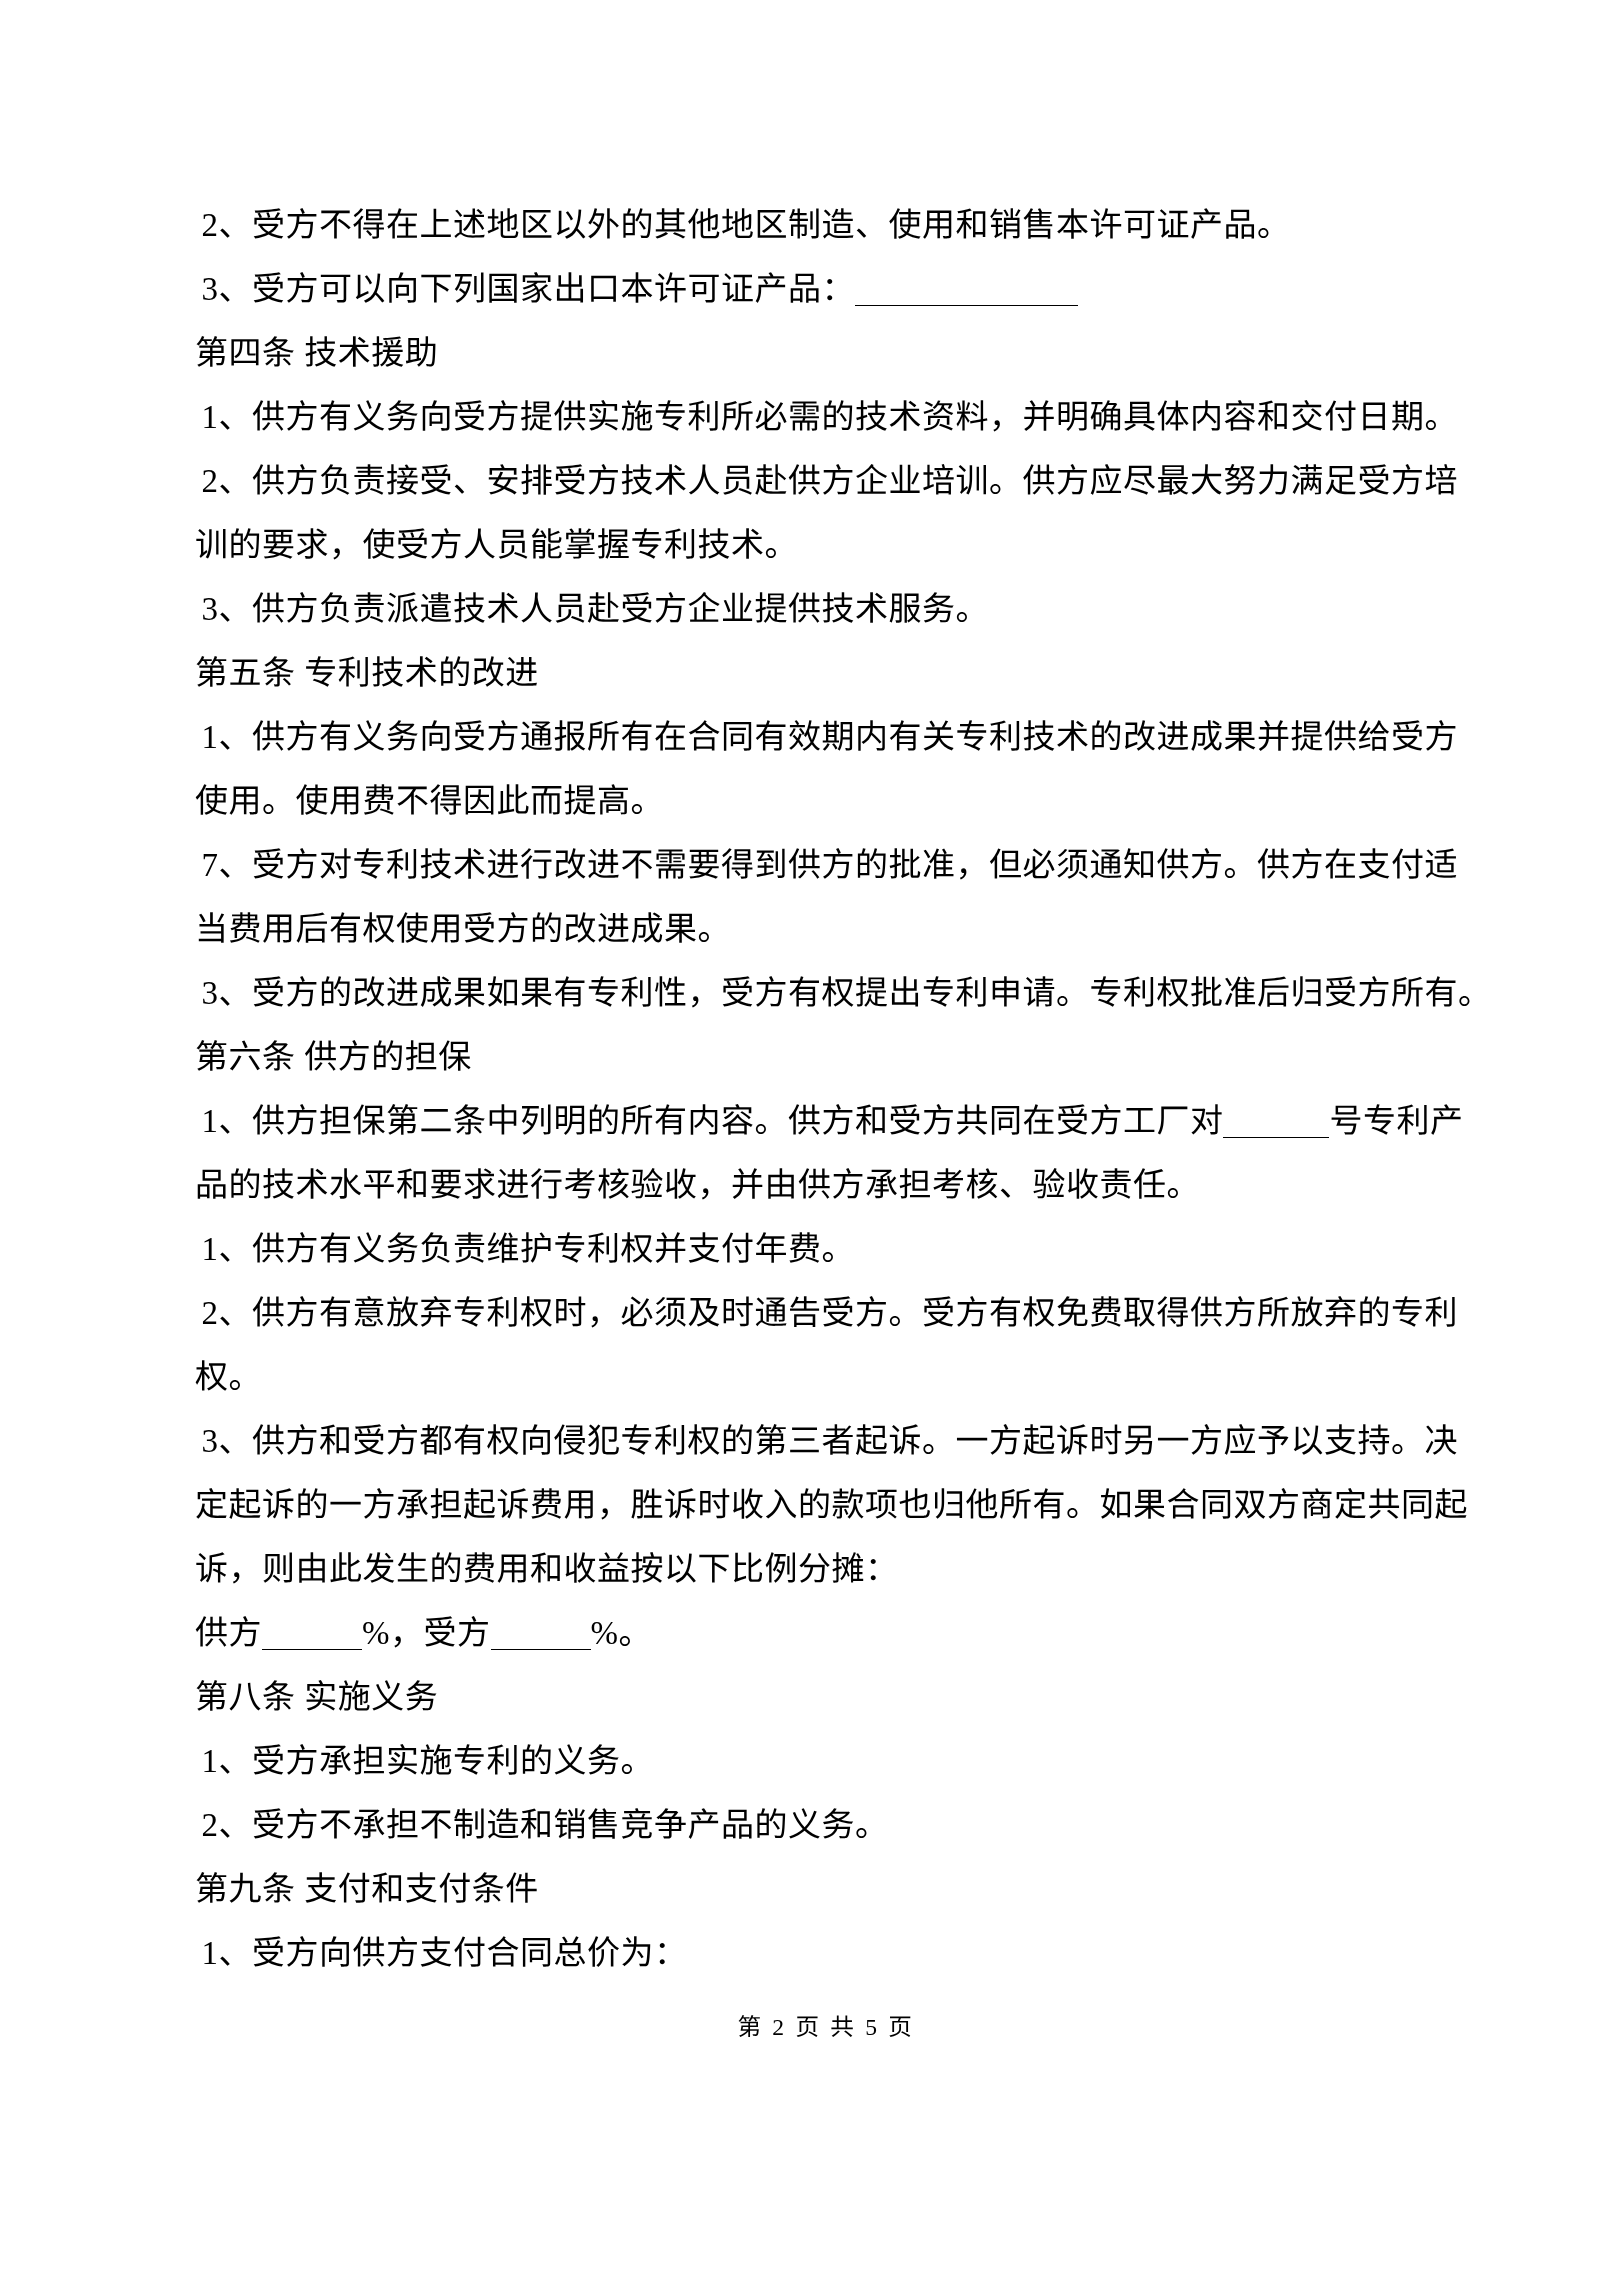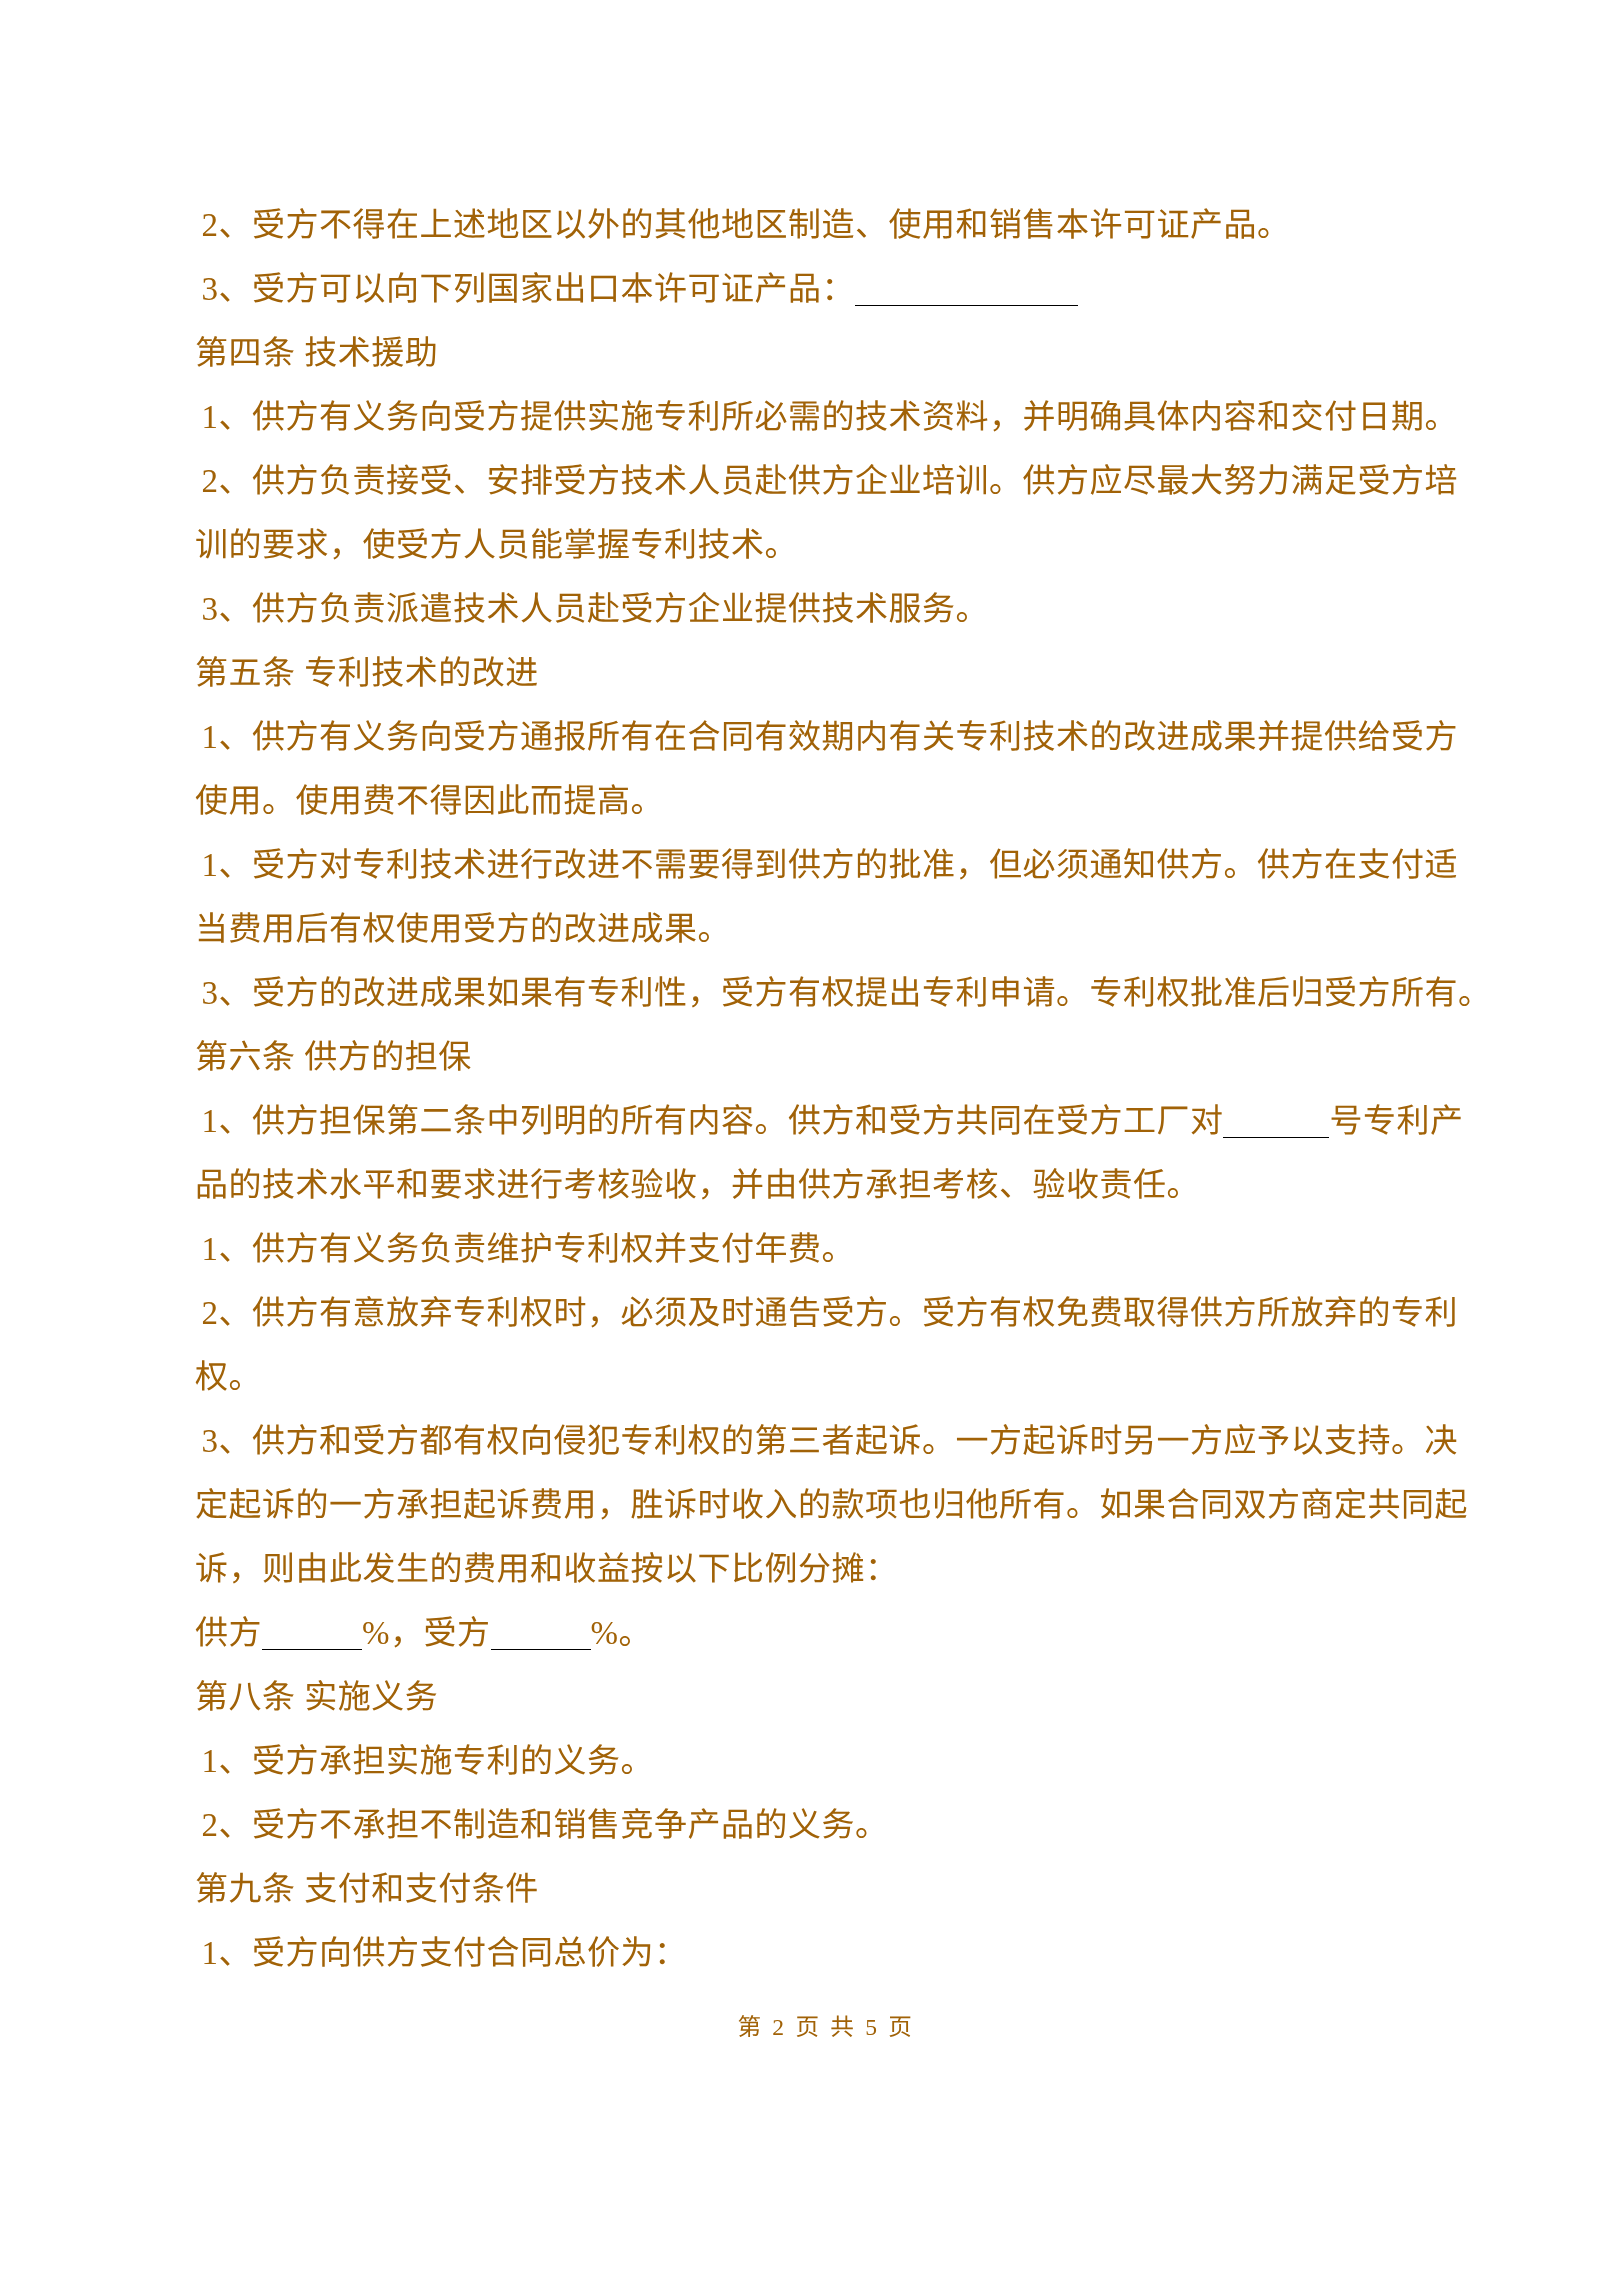--- a/index.html
+++ b/index.html
@@ -5,21 +5,21 @@
   html, body {
     margin: 0;
     padding: 0;
     background: #ffffff;
   }
   .page {
     position: relative;
     width: 1623px;
     height: 2294px;
     background: #ffffff;
-    color: #a16207;
+    color: #000000;
     font-family: "Liberation Serif", "DejaVu Serif", serif;
     overflow: hidden;
   }
   .doc-body {
     padding: 193px 164px 0 195px;
   }
   .line {
     height: 64px;
     line-height: 64px;
     font-size: 33px;
@@ -55,21 +55,21 @@
       <div class="line item"><span>2、受方不得在上述地区以外的其他地区制造、使用和销售本许可证产品。</span></div>
       <div class="line item"><span>3、受方可以向下列国家出口本许可证产品：</span><span class="blank" style="width: 223px;"></span></div>
       <div class="line heading"><span>第四条 技术援助</span></div>
       <div class="line item"><span>1、供方有义务向受方提供实施专利所必需的技术资料，并明确具体内容和交付日期。</span></div>
       <div class="line item"><span>2、供方负责接受、安排受方技术人员赴供方企业培训。供方应尽最大努力满足受方培</span></div>
       <div class="line cont"><span>训的要求，使受方人员能掌握专利技术。</span></div>
       <div class="line item"><span>3、供方负责派遣技术人员赴受方企业提供技术服务。</span></div>
       <div class="line heading"><span>第五条 专利技术的改进</span></div>
       <div class="line item"><span>1、供方有义务向受方通报所有在合同有效期内有关专利技术的改进成果并提供给受方</span></div>
       <div class="line cont"><span>使用。使用费不得因此而提高。</span></div>
-      <div class="line item"><span>1、受方对专利技术进行改进不需要得到供方的批准，但必须通知供方。供方在支付适</span></div>
+      <div class="line item"><span>7、受方对专利技术进行改进不需要得到供方的批准，但必须通知供方。供方在支付适</span></div>
       <div class="line cont"><span>当费用后有权使用受方的改进成果。</span></div>
       <div class="line item"><span>3、受方的改进成果如果有专利性，受方有权提出专利申请。专利权批准后归受方所有。</span></div>
       <div class="line heading"><span>第六条 供方的担保</span></div>
       <div class="line item"><span>1、供方担保第二条中列明的所有内容。供方和受方共同在受方工厂对</span><span class="blank" style="width: 106px;"></span><span>号专利产</span></div>
       <div class="line cont"><span>品的技术水平和要求进行考核验收，并由供方承担考核、验收责任。</span></div>
       <div class="line item"><span>1、供方有义务负责维护专利权并支付年费。</span></div>
       <div class="line item"><span>2、供方有意放弃专利权时，必须及时通告受方。受方有权免费取得供方所放弃的专利</span></div>
       <div class="line cont"><span>权。</span></div>
       <div class="line item"><span>3、供方和受方都有权向侵犯专利权的第三者起诉。一方起诉时另一方应予以支持。决</span></div>
       <div class="line cont"><span>定起诉的一方承担起诉费用，胜诉时收入的款项也归他所有。如果合同双方商定共同起</span></div>

